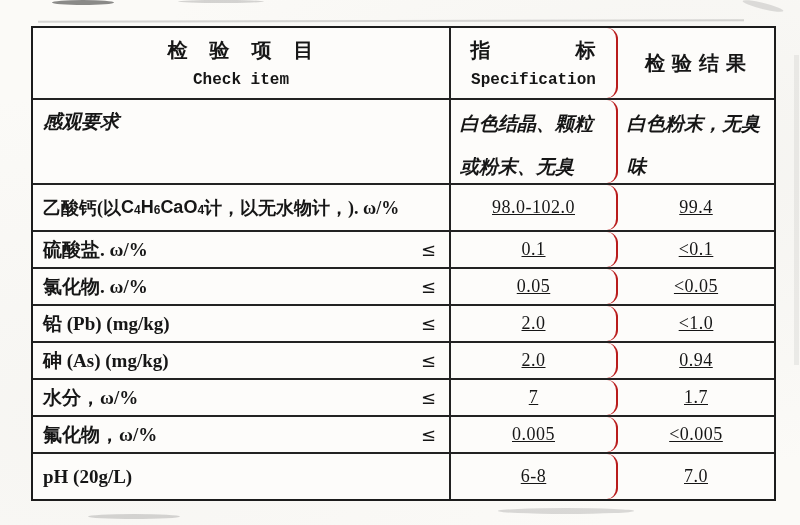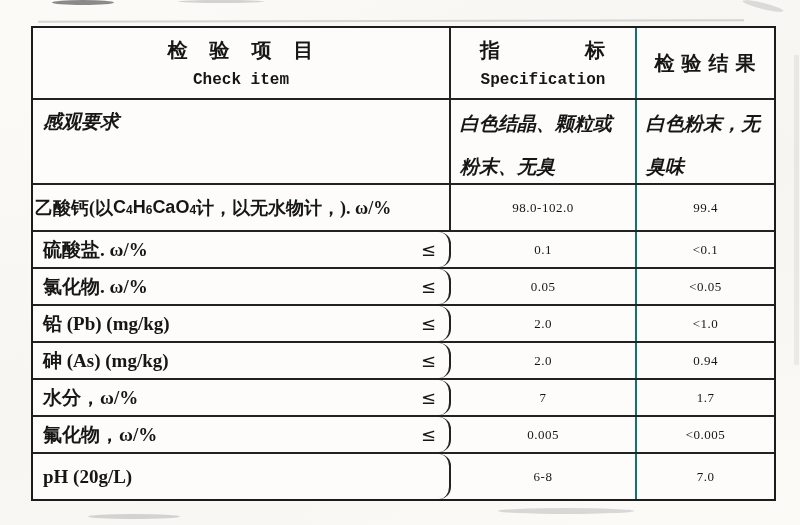--- a/index.html
+++ b/index.html
@@ -32,45 +32,45 @@
   .coa-table {
     position:absolute; left:31px; top:26px; width:745px; height:475px;
     border:2px solid #1c1c1c;
     display:flex; flex-direction:column;
     background:#fdfcfa;
   }
   .row { display:flex; border-bottom:2px solid #222; flex:0 0 auto; }
   .row:last-child { border-bottom:none; flex:1 1 auto; }
   .cell { overflow:hidden; }
   .c1 { width:418px; border-right:2px solid #222; }
-  .c2 { width:186px; border-right:2px solid #0f766e; }
+  .c2 { width:167px; border-right:2px solid #b91c1c;border-radius:11px; }
   .c3 { flex:1; }
 
   
   .r-header { height:72px; }
   .header-cell { display:flex; flex-direction:column; justify-content:space-evenly; align-items:center; padding:3px 10px; }
   .hzh { font-size:20px; font-weight:700; letter-spacing:1px; white-space:pre; }
   .hen { font-size:16px; font-weight:700; font-family:"Liberation Mono","DejaVu Sans Mono",monospace; }
 
   
   .r-sense { height:85px;font-style:italic; }
   .r-sense .c1 { padding:9px 10px 0 10px; font-size:19px; font-weight:600; }
   .wrap-cell { padding:2px 6px 0 9px; font-size:19px; font-weight:600; line-height:43px; text-align:left; }
 
   
   .r-formula { height:47px; }
-  .formula-cell { display:flex; align-items:center; padding-left:2px; font-size:18px; font-weight:600; white-space:nowrap; }
+  .formula-cell { display:flex; align-items:center; padding-left:10px; font-size:18px; font-weight:600; white-space:nowrap; }
   .f-latin { font-family:"Liberation Sans","DejaVu Sans",sans-serif; font-weight:600; }
   .f-sub { font-size:12px; font-family:"Liberation Sans","DejaVu Sans",sans-serif; font-weight:600; position:relative; top:2px; }
 
   
   .r-std { height:37px; }
-  .item-cell { display:flex; align-items:center; justify-content:space-between; padding:0 13px 0 10px; font-size:19px; font-weight:600;border-radius:12px; }
+  .item-cell { display:flex; align-items:center; justify-content:space-between; padding:0 13px 0 10px; font-size:19px; font-weight:600; }
   .op { font-size:18px; font-weight:400; font-family:"DejaVu Sans",sans-serif; }
-  .num-cell { display:flex; align-items:center; justify-content:center; font-size:13px; font-weight:500; letter-spacing:.5px; }
+  .num-cell { display:flex; align-items:center; justify-content:center; font-size:18px; font-weight:500; letter-spacing:.5px;text-decoration:underline; }
 </style>
 </head>
 <body>
 
 <div class="page">
 
   <div class="artifact a-top1"></div>
   <div class="artifact a-top2"></div>
   <div class="artifact a-top3"></div>
   <div class="artifact a-ghost"></div>

